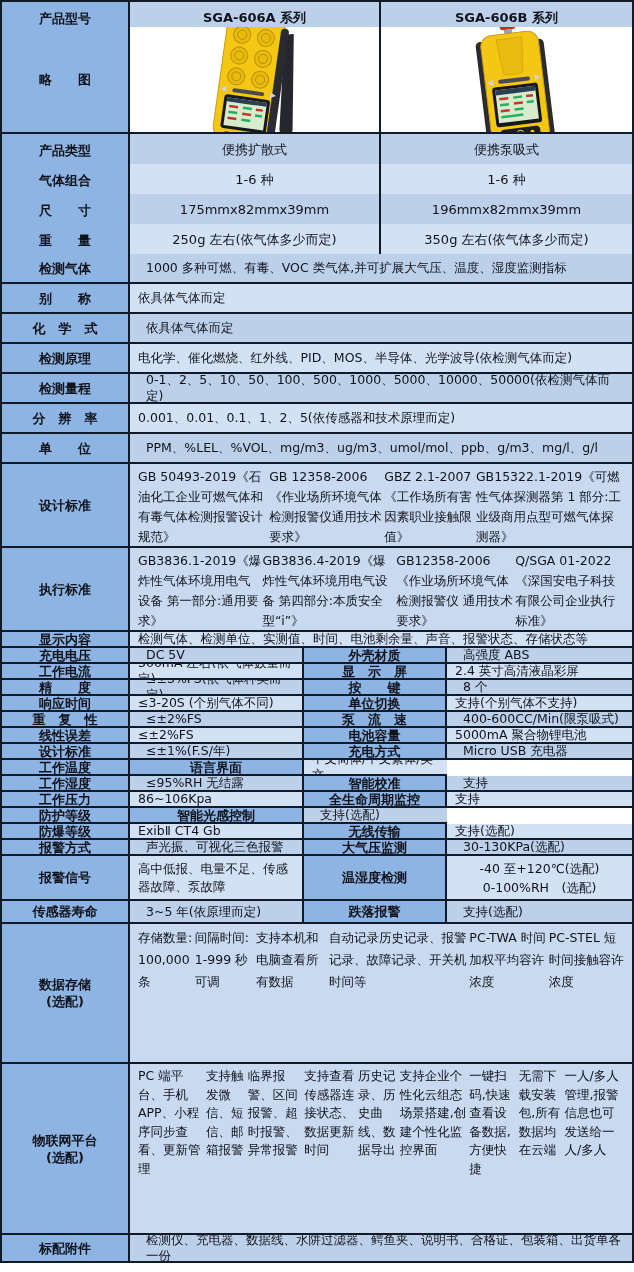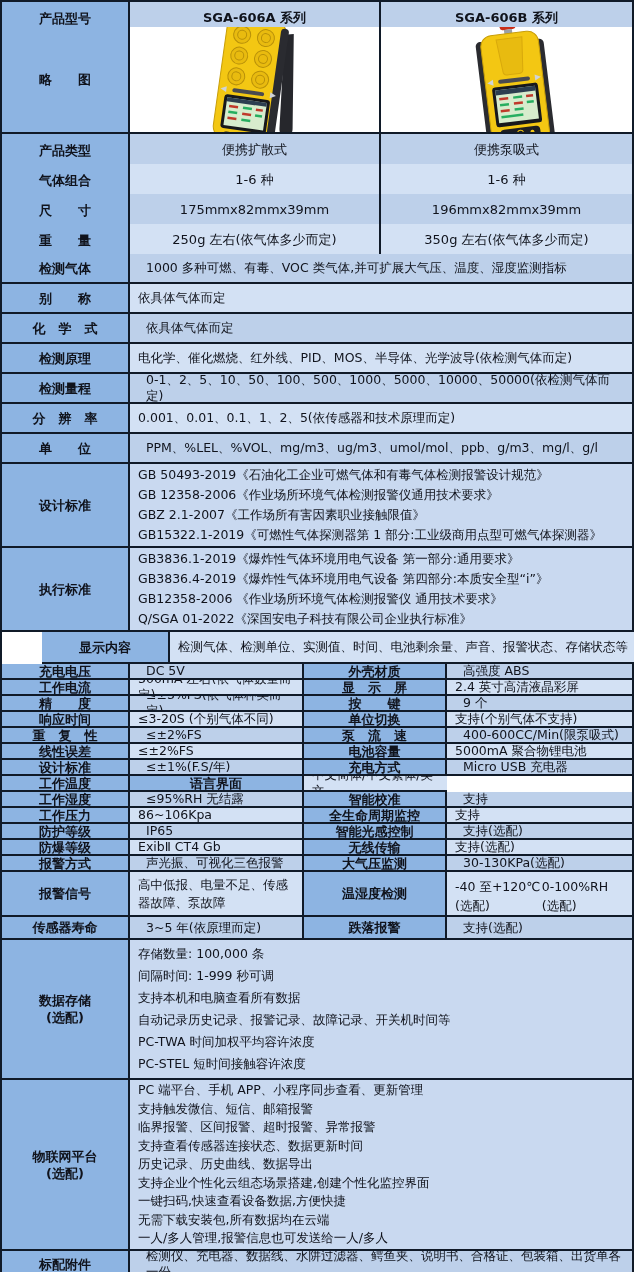--- a/index.html
+++ b/index.html
@@ -42,40 +42,40 @@
     font-size:13px;padding:0 8px;line-height:16px;
   }
   .val.c{justify-content:center;padding:16px 4px;text-align:center;}
   .bold{font-weight:bold;}
   .sm{font-size:12.5px;}
   .bd{background:var(--row-dark);padding-left:16px;}
   .bl{background:var(--row-light);}
   .bm{background:var(--row-mid);}
   .white{background:#ffffff;display:flex;align-items:center;justify-content:center;}
   .lines{
-    display:flex;flex-direction:column;justify-content:center;
+    display:flex;flex-direction:row;justify-content:center;
     padding:3px 8px;font-size:12.5px;
   }
   .lines div{line-height:20px;}
   .r-head{height:25px;border-radius:6px;}
   .r-photo{height:107px;}
   .r-std{height:30px;}
   .r-design{height:84px;}
   .r-exec{height:84px;}
-  .r-display{height:32px;padding-left:40px;}
+  .r-display{height:16px;}
   .r-quad{height:16px;}
   .r-alarm{height:45px;}
   .r-alarm .val{line-height:18px;}
   .r-sensor{height:23px;}
   .r-storage{height:140px;}
   .r-storage .lines div{line-height:22px;}
   .r-iot{height:171px;}
   .r-iot .lines div{line-height:18.5px;}
   .r-acc{height:26px;}
-  .twoline{display:flex;flex-direction:row;justify-content:center;align-items:flex-end;}
+  .twoline{display:flex;flex-direction:column;justify-content:center;align-items:center;}
   .twoline div{line-height:19px;}
 </style>
 </head>
 <body>
 
 <div class="table">
 
   <div class="row cols3 r-head">
     <div class="cell lab">产品型号</div>
     <div class="cell val c bold bd">SGA-606A 系列</div>
@@ -247,21 +247,21 @@
   <div class="row cols4 r-quad">
     <div class="cell lab">工作电流</div>
     <div class="cell val sm bl">300mA 左右(依气体数量而定)</div>
     <div class="cell lab">显　示　屏</div>
     <div class="cell val sm bl">2.4 英寸高清液晶彩屏</div>
   </div>
   <div class="row cols4 r-quad">
     <div class="cell lab">精　　度</div>
     <div class="cell val sm bd">≤±3%FS(依气体种类而定)</div>
     <div class="cell lab">按　　键</div>
-    <div class="cell val sm bd">9 个</div>
+    <div class="cell val sm bd">8 个</div>
   </div>
   <div class="row cols4 r-quad">
     <div class="cell lab">响应时间</div>
     <div class="cell val sm bl">≤3-20S (个别气体不同)</div>
     <div class="cell lab">单位切换</div>
     <div class="cell val sm bl">支持(个别气体不支持)</div>
   </div>
   <div class="row cols4 r-quad">
     <div class="cell lab">重　复　性</div>
     <div class="cell val sm bd">≤±2%FS</div>
@@ -292,21 +292,20 @@
     <div class="cell val sm bd">支持</div>
   </div>
   <div class="row cols4 r-quad">
     <div class="cell lab">工作压力</div>
     <div class="cell val sm bl">86~106Kpa</div>
     <div class="cell lab">全生命周期监控</div>
     <div class="cell val sm bl">支持</div>
   </div>
   <div class="row cols4 r-quad">
     <div class="cell lab">防护等级</div>
-    <div class="cell val sm bd">IP65</div>
     <div class="cell lab">智能光感控制</div>
     <div class="cell val sm bd">支持(选配)</div>
   </div>
   <div class="row cols4 r-quad">
     <div class="cell lab">防爆等级</div>
     <div class="cell val sm bl">ExibⅡ CT4 Gb</div>
     <div class="cell lab">无线传输</div>
     <div class="cell val sm bl">支持(选配)</div>
   </div>
   <div class="row cols4 r-quad">

